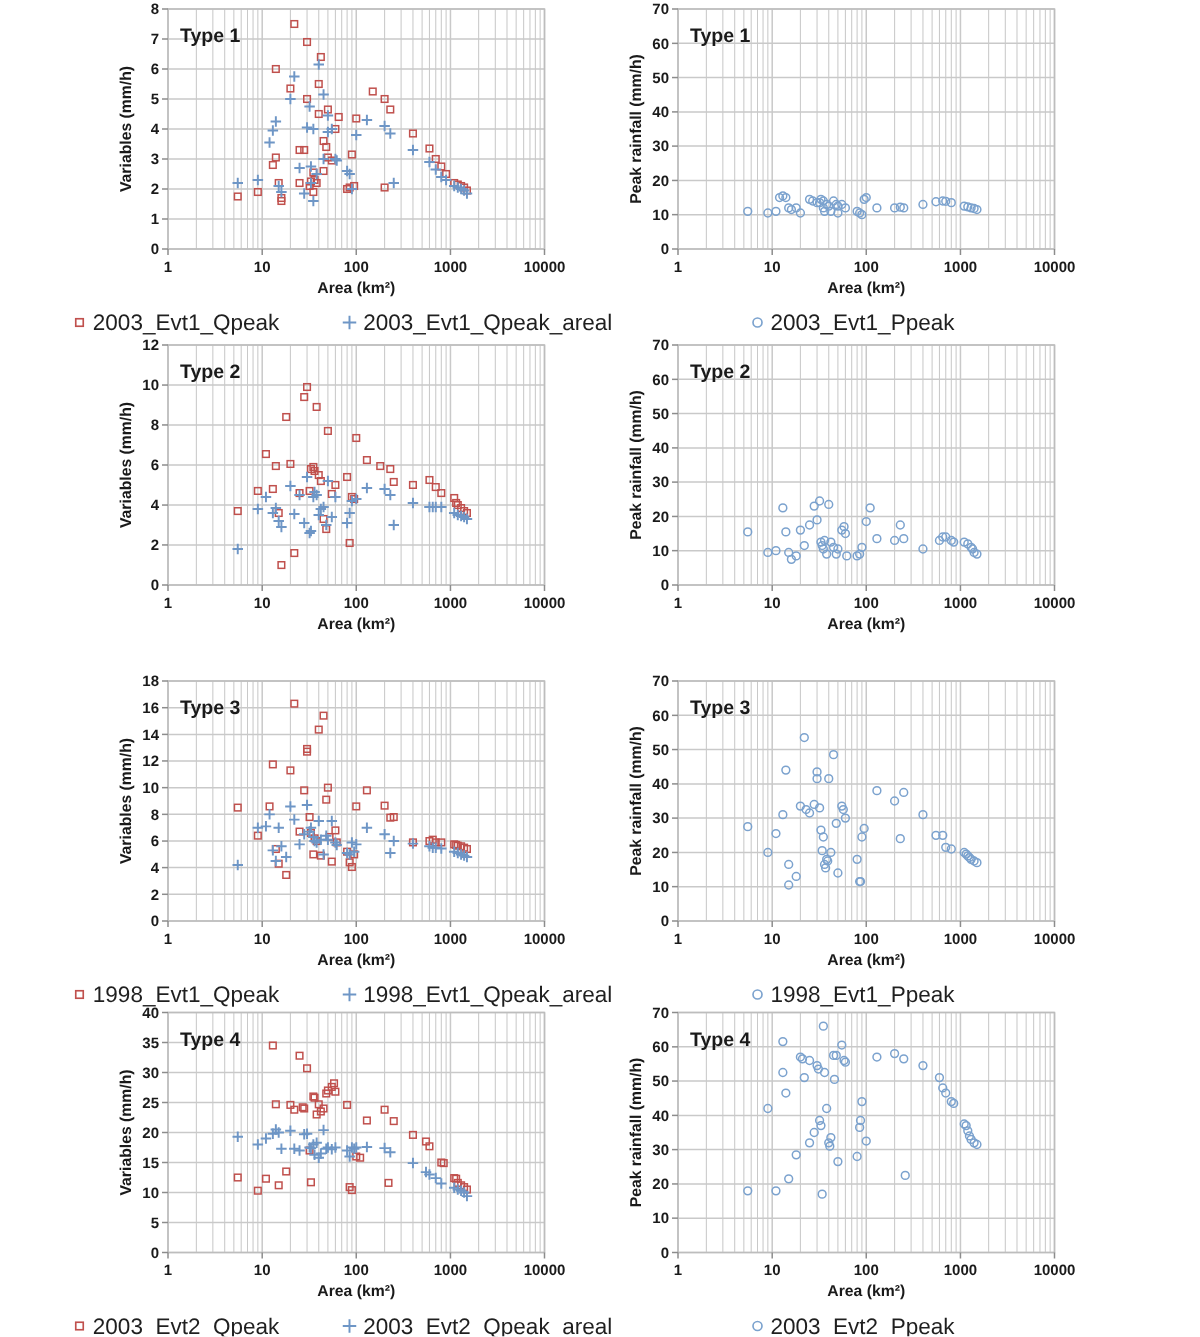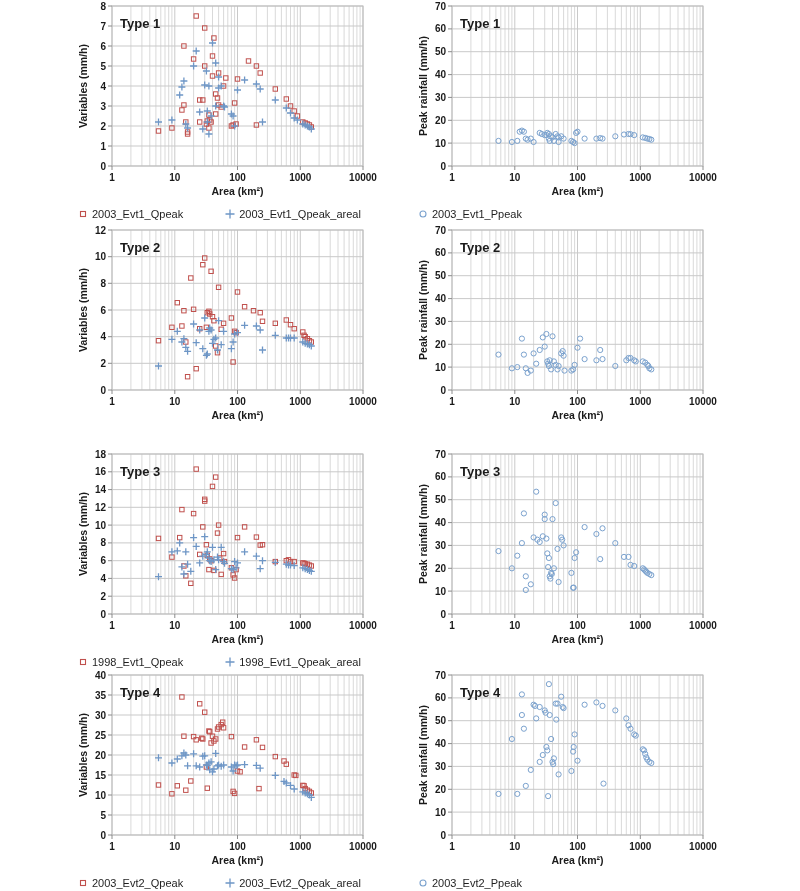--- a/index.html
+++ b/index.html
@@ -1,20 +1,20 @@
 <!DOCTYPE html>
 <html><head>
 <meta charset="utf-8">
 <style>
   html,body{margin:0;padding:0;background:#ffffff;}
   #page{position:relative;width:800px;height:891px;background:#ffffff;overflow:hidden;
         font-family:"Liberation Sans",sans-serif;}
   .chart{position:absolute;width:300px;height:218px;}
-  .legend{height:20px;display:flex;align-items:center;gap:42px;
-          font-size:11px;color:#1f1f1f;}
+  .legend{height:20px;display:flex;justify-content:center;align-items:center;gap:42px;
+          font-size:15px;color:#1f1f1f;}
   .legend .entry{display:flex;align-items:center;gap:4px;white-space:nowrap;}
   .legend svg{display:block;}
   svg text{font-family:"Liberation Sans",sans-serif;}
 </style>
 </head>
 <body>
 
 <div id="page">
   <div class="chart" style="left:78px;top:2px"><svg width="300" height="198" viewBox="0 0 300 198">
   <g>
@@ -978,21 +978,28 @@
           <circle cx="226.1" cy="119.4" r="2.6" fill="none" stroke="#7BA2CE" stroke-width="1"></circle>
           <circle cx="227.2" cy="120.6" r="2.6" fill="none" stroke="#7BA2CE" stroke-width="1"></circle>
           <circle cx="228.3" cy="121.7" r="2.6" fill="none" stroke="#7BA2CE" stroke-width="1"></circle>
           <circle cx="229.4" cy="122.9" r="2.6" fill="none" stroke="#7BA2CE" stroke-width="1"></circle>
           <circle cx="231.4" cy="124.0" r="2.6" fill="none" stroke="#7BA2CE" stroke-width="1"></circle>
           <circle cx="233.3" cy="125.1" r="2.6" fill="none" stroke="#7BA2CE" stroke-width="1"></circle>
         </g>
   <text x="42" y="26" font-size="13" font-weight="bold" fill="#1a1a1a">Type 3</text>
   <text x="159.5" y="193" font-size="10.5" font-weight="bold" fill="#1a1a1a" text-anchor="middle">Area (km²)</text>
   <text x="9" y="84" font-size="10.5" font-weight="bold" fill="#1a1a1a" text-anchor="middle" transform="rotate(-90 9 84)">Peak rainfall (mm/h)</text>
-</svg></div>
+</svg><div class="legend">
+        <span class="entry">
+          <svg width="10" height="10" viewBox="0 0 10 10">
+            <circle cx="5" cy="5" r="3" fill="none" stroke="#7BA2CE" stroke-width="1.1"></circle>
+          </svg>
+          <span>1998_Evt1_Ppeak</span>
+        </span>
+      </div></div>
   <div class="chart" style="left:78px;top:671px"><svg width="300" height="198" viewBox="0 0 300 198">
   <g>
           <line x1="52.9" y1="4" x2="52.9" y2="164" stroke="#C9C9C9" stroke-width="0.7"></line>
           <line x1="63.9" y1="4" x2="63.9" y2="164" stroke="#C9C9C9" stroke-width="0.7"></line>
           <line x1="71.8" y1="4" x2="71.8" y2="164" stroke="#C9C9C9" stroke-width="0.7"></line>
           <line x1="77.9" y1="4" x2="77.9" y2="164" stroke="#C9C9C9" stroke-width="0.7"></line>
           <line x1="82.8" y1="4" x2="82.8" y2="164" stroke="#C9C9C9" stroke-width="0.7"></line>
           <line x1="87.0" y1="4" x2="87.0" y2="164" stroke="#C9C9C9" stroke-width="0.7"></line>
           <line x1="90.7" y1="4" x2="90.7" y2="164" stroke="#C9C9C9" stroke-width="0.7"></line>
           <line x1="93.9" y1="4" x2="93.9" y2="164" stroke="#C9C9C9" stroke-width="0.7"></line>

